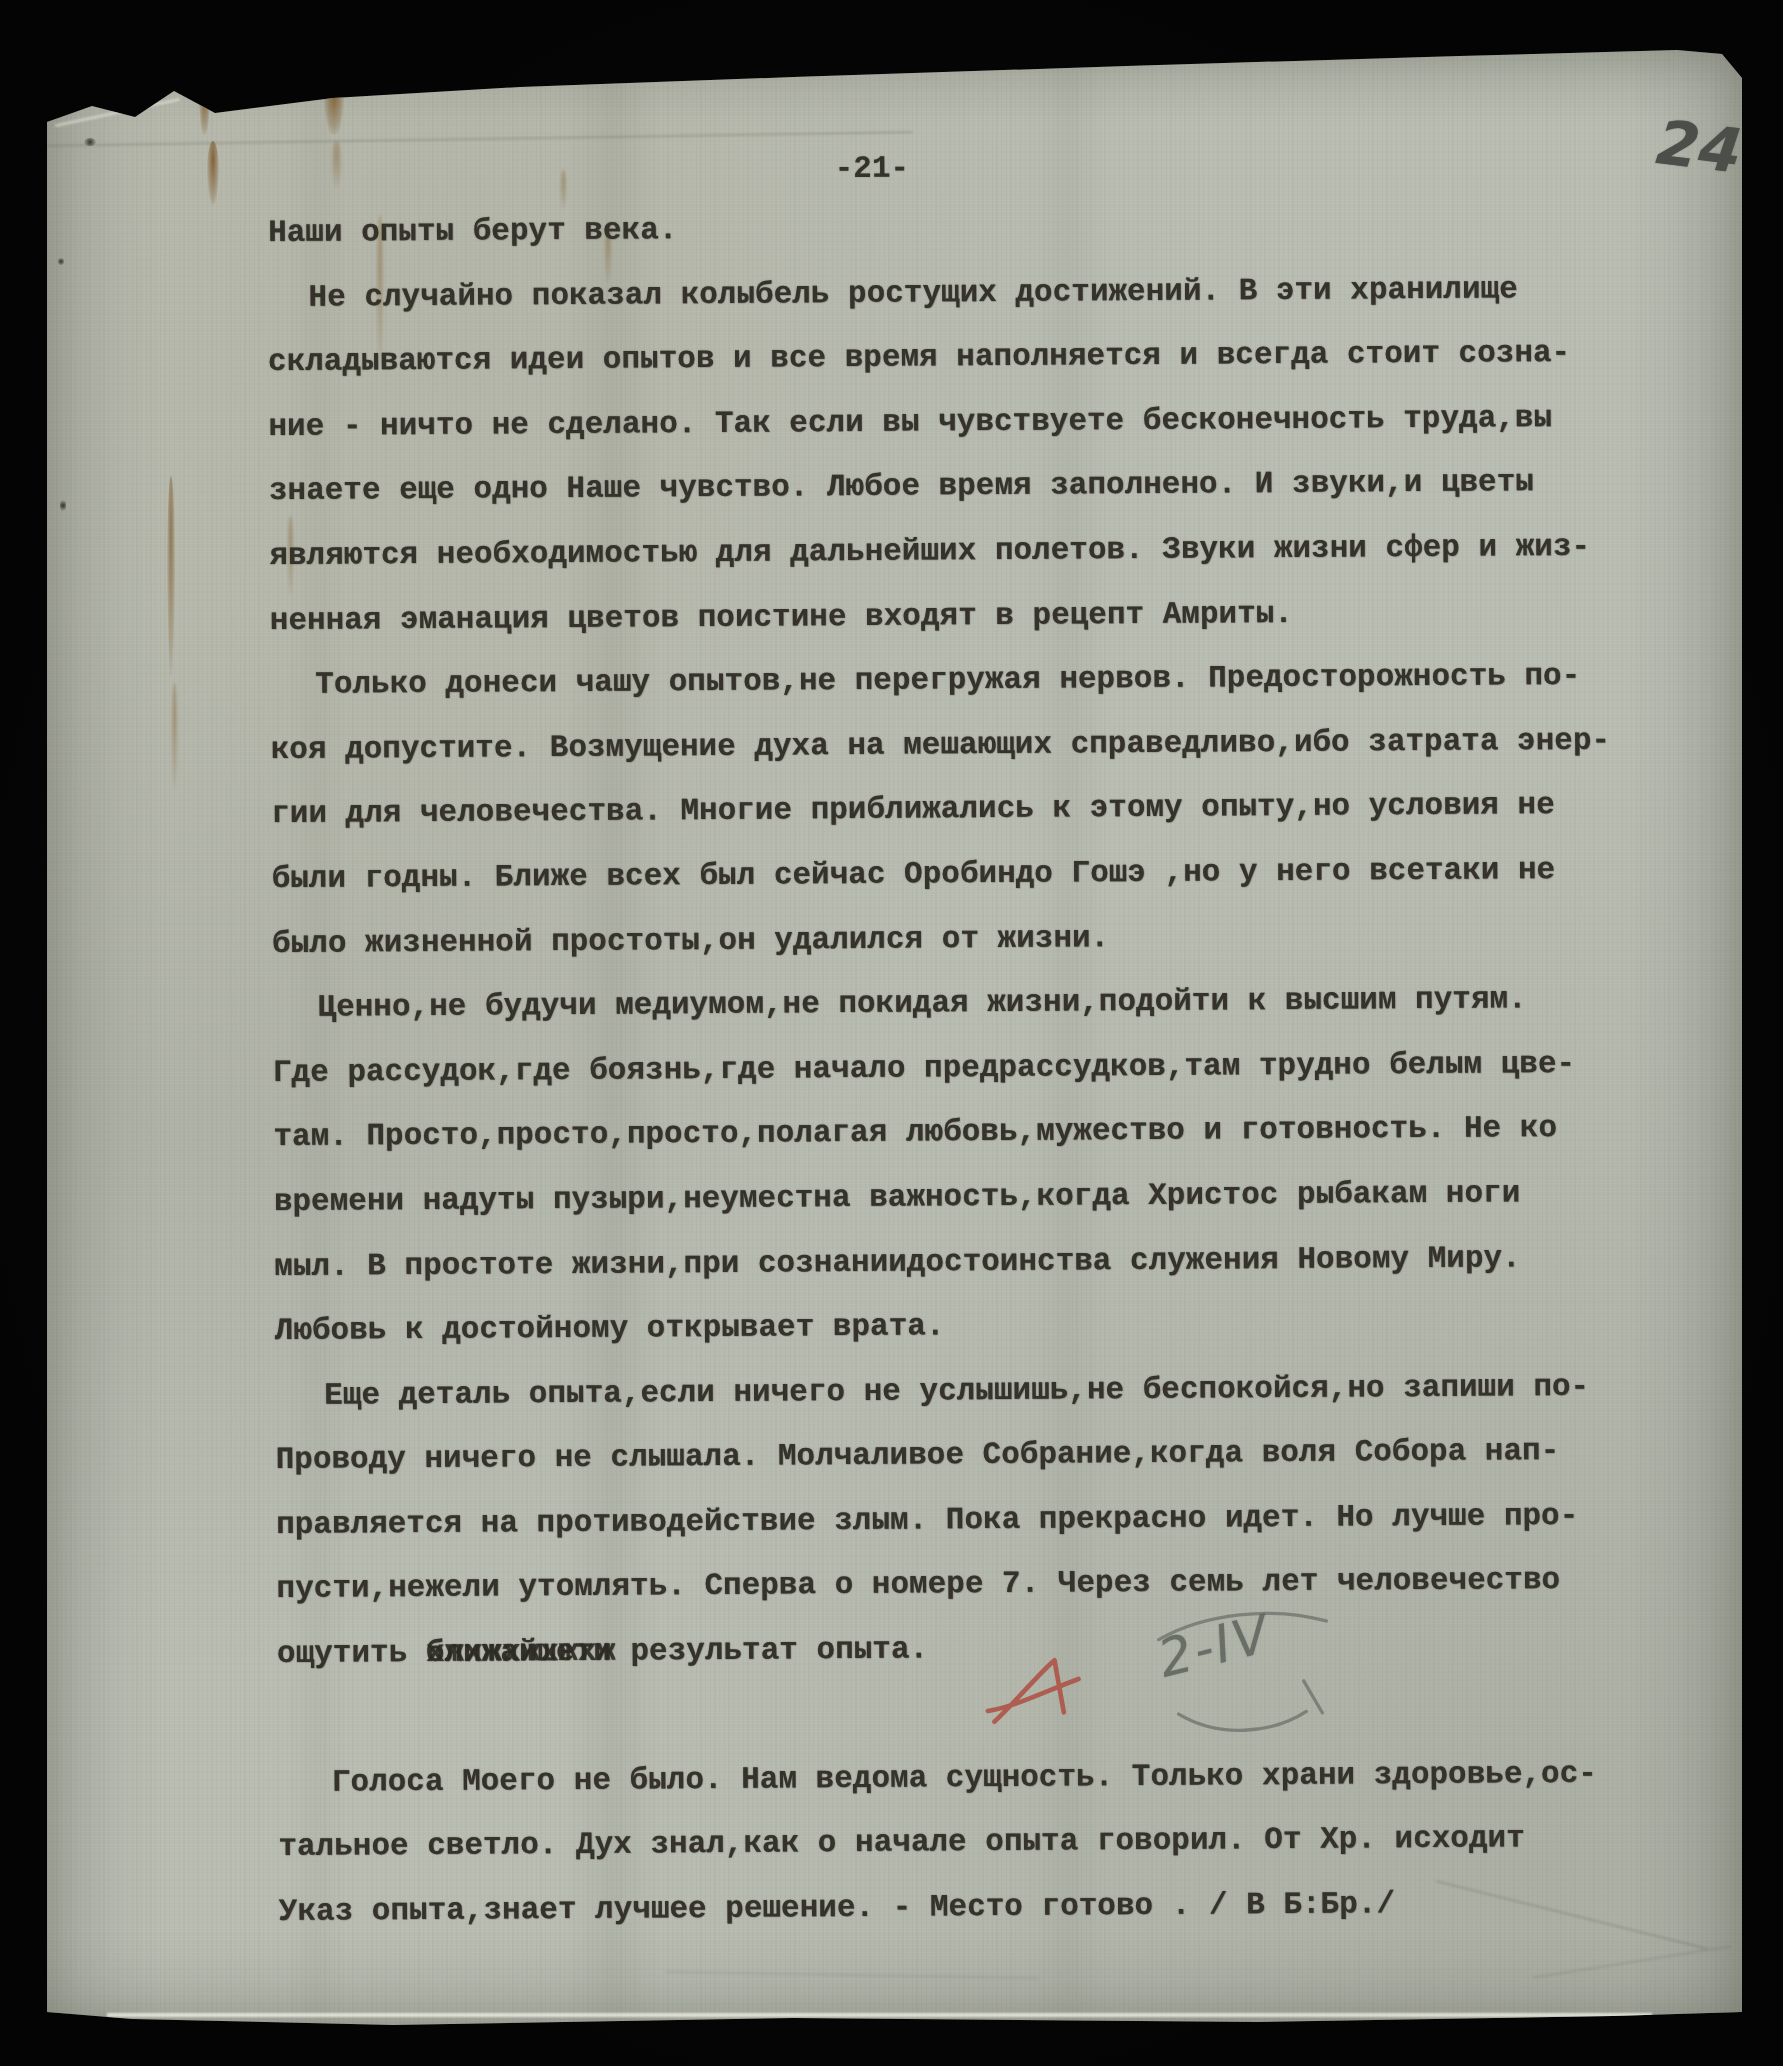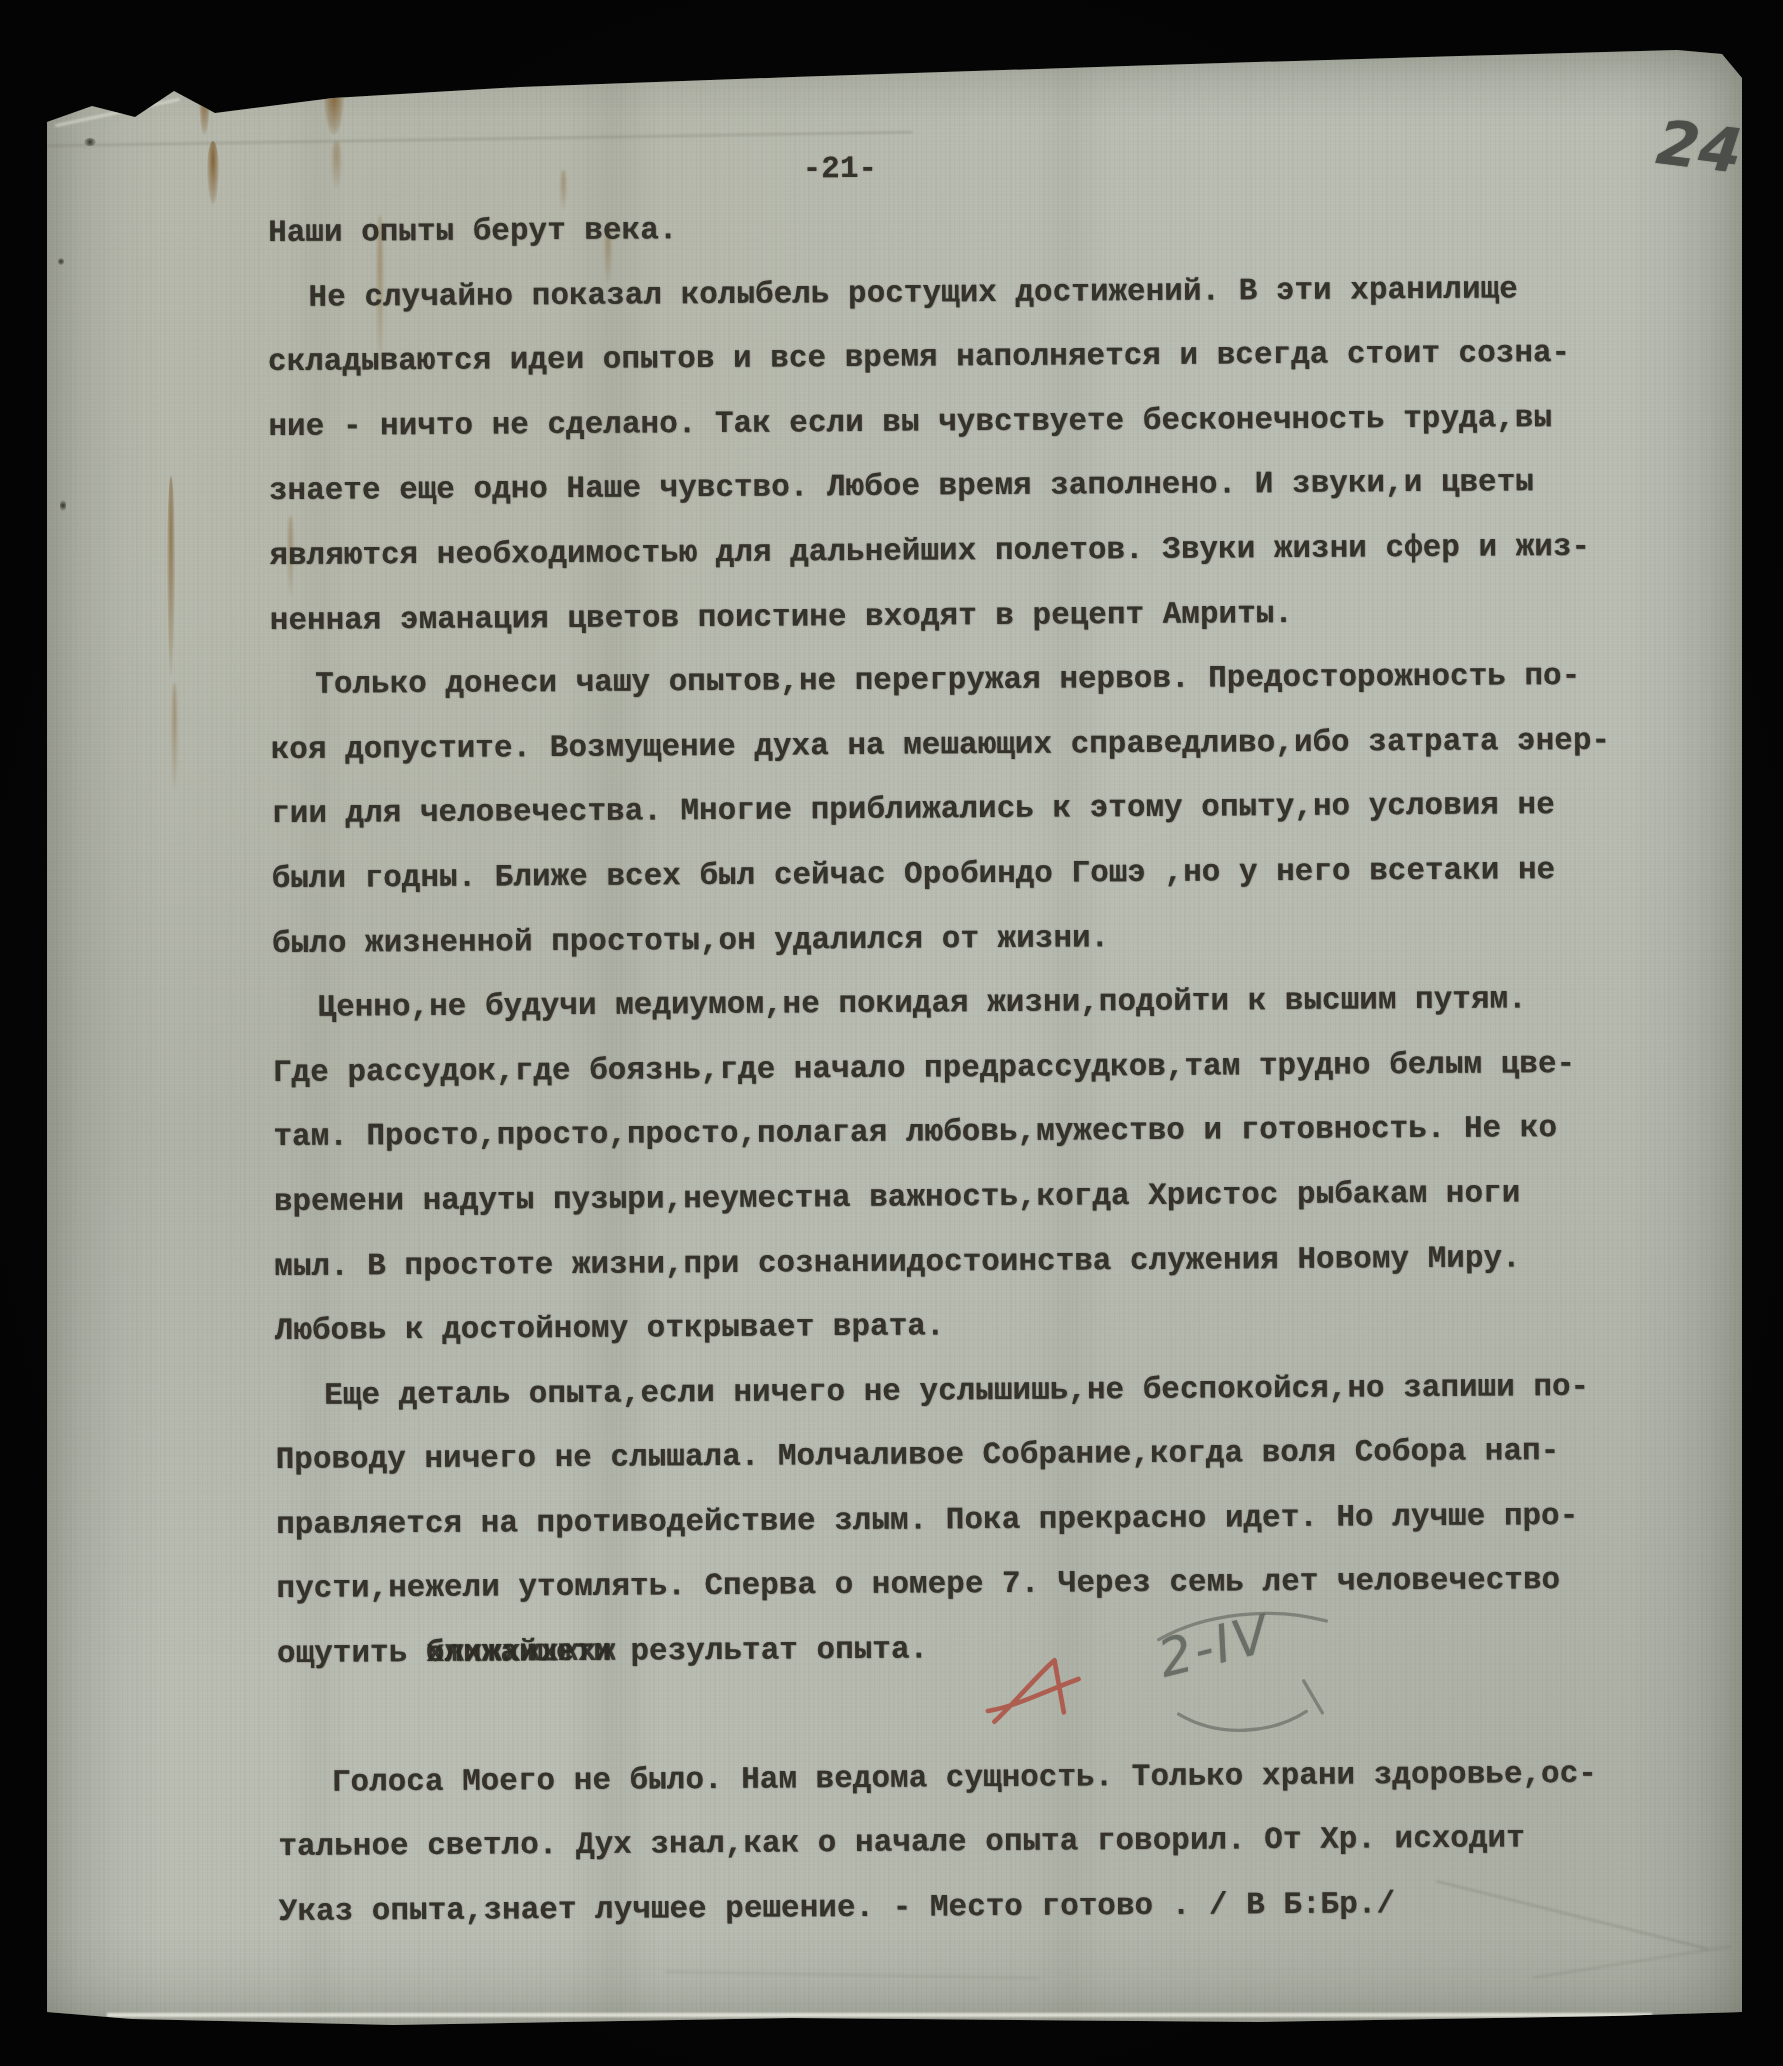--- a/index.html
+++ b/index.html
@@ -81,21 +81,21 @@
     <div class="stain drip-light" style="left:124px;top:633px;width:6.7px;height:107px;"></div>
     <div class="stain drip-light" style="left:240px;top:466px;width:6.7px;height:80px;"></div>
     <div class="stain speck" style="left:51px;top:37px;width:14.6px;height:6.7px;"></div>
     <div class="stain speck" style="left:37px;top:88px;width:12px;height:8px;"></div>
     <div class="stain speck" style="left:10.7px;top:208px;width:6.7px;height:6.7px;"></div>
     <div class="stain speck" style="left:13.3px;top:450px;width:5.3px;height:10.7px;"></div>
     <div class="stain drip-light" style="left:557px;top:173px;width:8px;height:60px;"></div>
     <div class="stain drip-light" style="left:513px;top:120px;width:6.7px;height:40px;"></div>
 
     <div class="text-layer">
-        <div class="pageno" style="left: 756px; top: 105px;">-21-</div>
+        <div class="pageno" style="left: 788px; top: 105px;">-21-</div>
         <div class="line" style="left: 221px; top: 163px;">Наши опыты берут века.</div>
         <div class="line" style="left: 261px; top: 228px;">Не случайно показал колыбель ростущих достижений. В эти хранилище</div>
         <div class="line" style="left: 220px; top: 292px;">складываются идеи опытов и все время наполняется и всегда стоит созна-</div>
         <div class="line" style="left: 220px; top: 357px;">ние - ничто не сделано. Так если вы чувствуете бесконечность труда,вы</div>
         <div class="line" style="left: 220px; top: 421px;">знаете еще одно Наше чувство. Любое время заполнено. И звуки,и цветы</div>
         <div class="line" style="left: 220px; top: 486px;">являются необходимостью для дальнейших полетов. Звуки жизни сфер и жиз-</div>
         <div class="line" style="left: 220px; top: 551px;">ненная эманация цветов поистине входят в рецепт Амриты.</div>
         <div class="line" style="left: 265px; top: 615px;">Только донеси чашу опытов,не перегружая нервов. Предосторожность по-</div>
         <div class="line" style="left: 220px; top: 680px;">коя допустите. Возмущение духа на мешающих справедливо,ибо затрата энер-</div>
         <div class="line" style="left: 220px; top: 744px;">гии для человечества. Многие приближались к этому опыту,но условия не</div>

